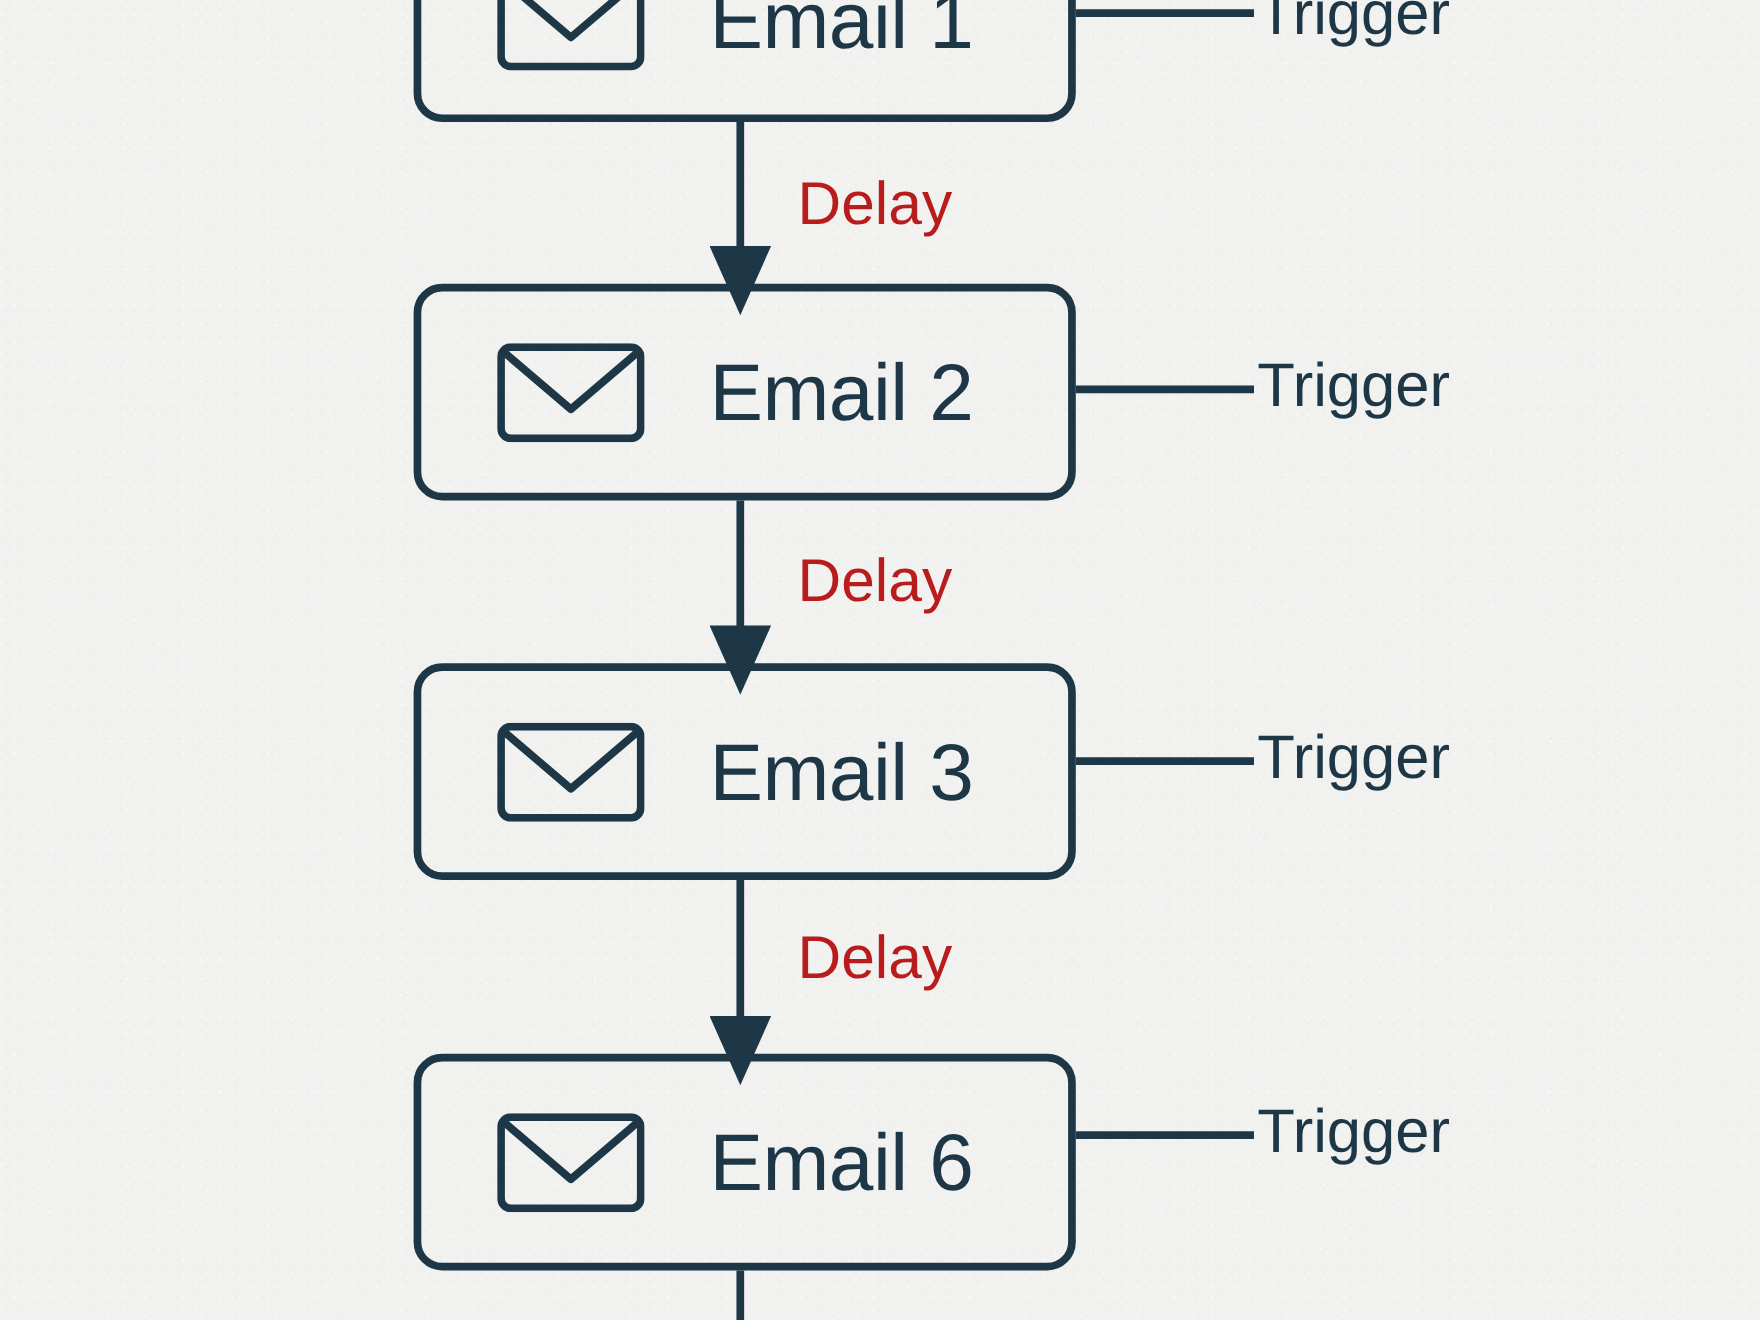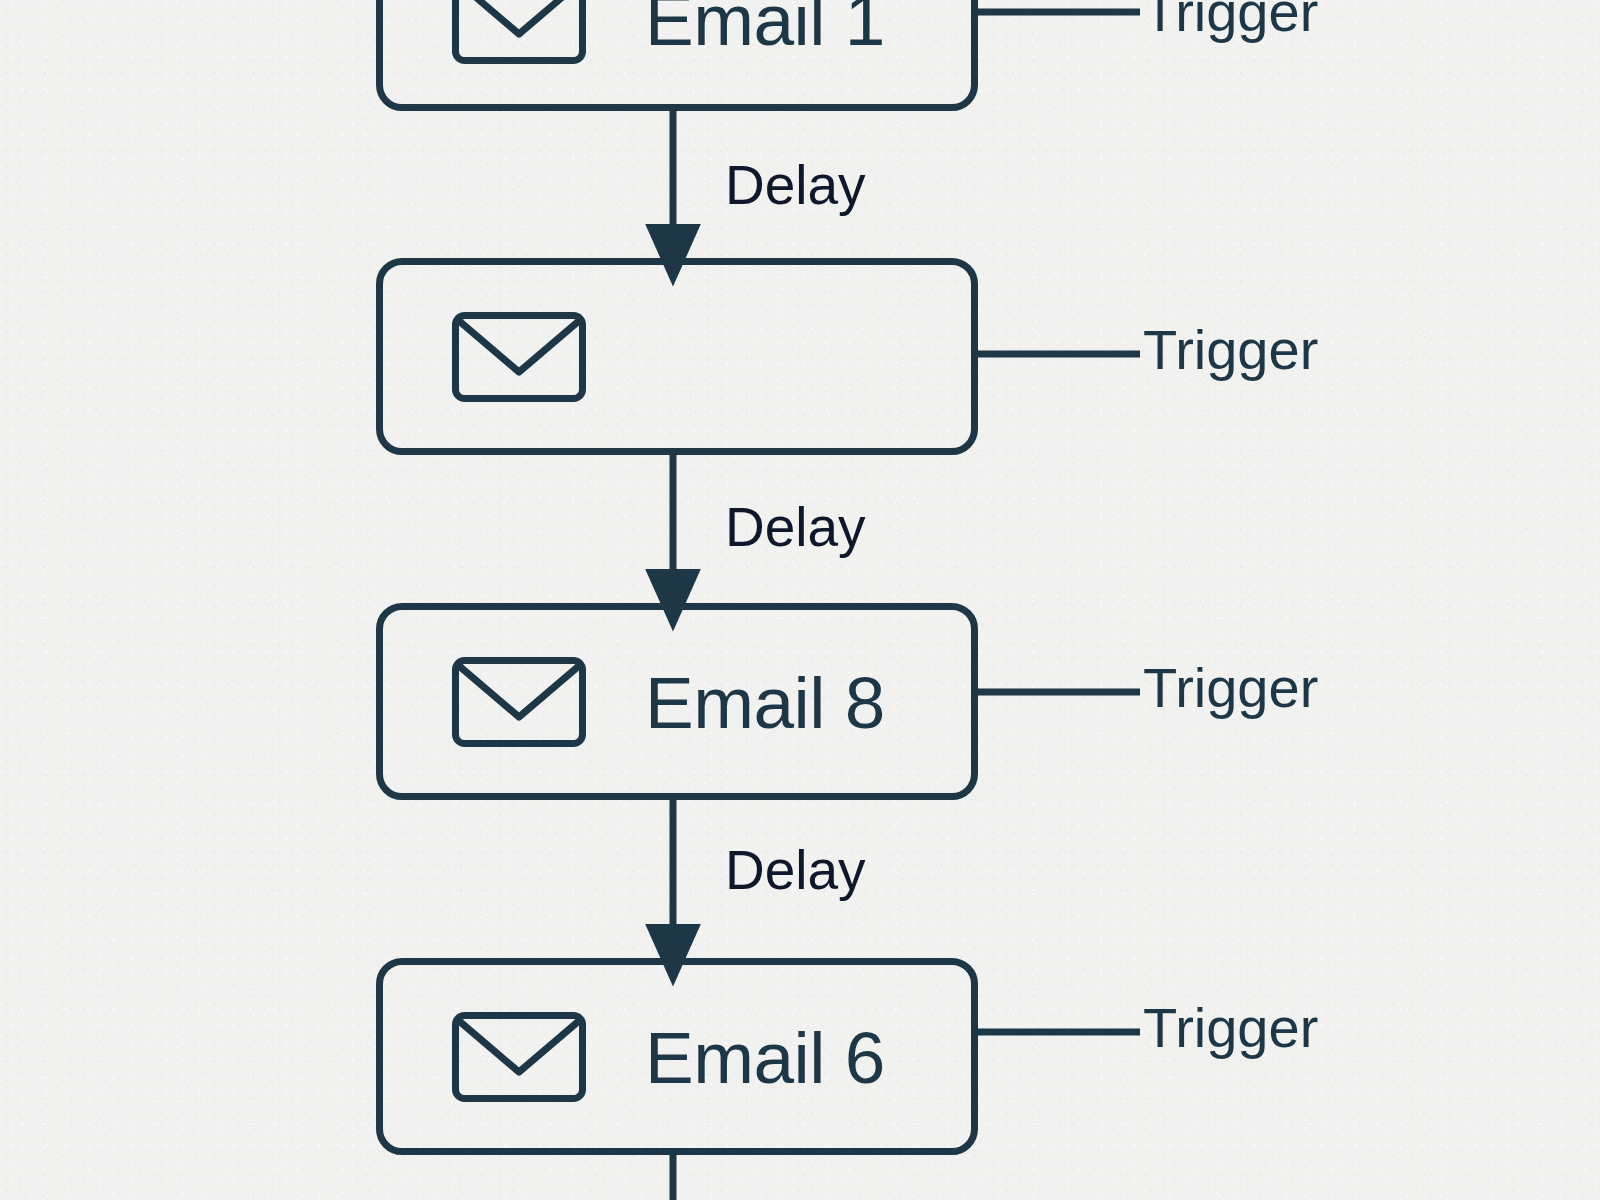--- a/index.html
+++ b/index.html
@@ -65,21 +65,21 @@
     letter-spacing:-0.5px;
     color:#1d3747;
     white-space:nowrap;
   }
 
   
   .edge-label {
     position:absolute;
     font-size:55px;
     line-height:1;
-    color:#0f172a;
+    color:#b91c1c;
     white-space:nowrap;
   }
 
   .side-label {
     position:absolute;
     font-size:56px;
     line-height:1;
     color:#1d3747;
     white-space:nowrap;
   }
@@ -119,28 +119,29 @@
     <path d="M6 8 L67 60 L128 8" fill="none" stroke="#1d3747" stroke-width="7" stroke-linejoin="round" stroke-linecap="round"></path>
   </svg>
   <span class="node-label" style="top:62px;">Email 1</span>
 </div>
 
 <div class="node-box" style="left:376px; top:258px; width:602px; height:197px;">
   <svg class="env-icon" viewBox="0 0 134 90" xmlns="http://www.w3.org/2000/svg" style="top:47px;">
     <rect x="3.5" y="3.5" width="127" height="83" rx="9" ry="9" fill="none" stroke="#1d3747" stroke-width="7"></rect>
     <path d="M6 8 L67 60 L128 8" fill="none" stroke="#1d3747" stroke-width="7" stroke-linejoin="round" stroke-linecap="round"></path>
   </svg>
+  <span class="node-label" style="top:56px;">Email 2</span>
 </div>
 
 <div class="node-box" style="left:376px; top:603px; width:602px; height:197px;">
   <svg class="env-icon" viewBox="0 0 134 90" xmlns="http://www.w3.org/2000/svg" style="top:47px;">
     <rect x="3.5" y="3.5" width="127" height="83" rx="9" ry="9" fill="none" stroke="#1d3747" stroke-width="7"></rect>
     <path d="M6 8 L67 60 L128 8" fill="none" stroke="#1d3747" stroke-width="7" stroke-linejoin="round" stroke-linecap="round"></path>
   </svg>
-  <span class="node-label" style="top:56px;">Email 8</span>
+  <span class="node-label" style="top:56px;">Email 3</span>
 </div>
 
 <div class="node-box" style="left:376px; top:958px; width:602px; height:197px;">
   <svg class="env-icon" viewBox="0 0 134 90" xmlns="http://www.w3.org/2000/svg" style="top:47px;">
     <rect x="3.5" y="3.5" width="127" height="83" rx="9" ry="9" fill="none" stroke="#1d3747" stroke-width="7"></rect>
     <path d="M6 8 L67 60 L128 8" fill="none" stroke="#1d3747" stroke-width="7" stroke-linejoin="round" stroke-linecap="round"></path>
   </svg>
   <span class="node-label" style="top:56px;">Email 6</span>
 </div>
 

